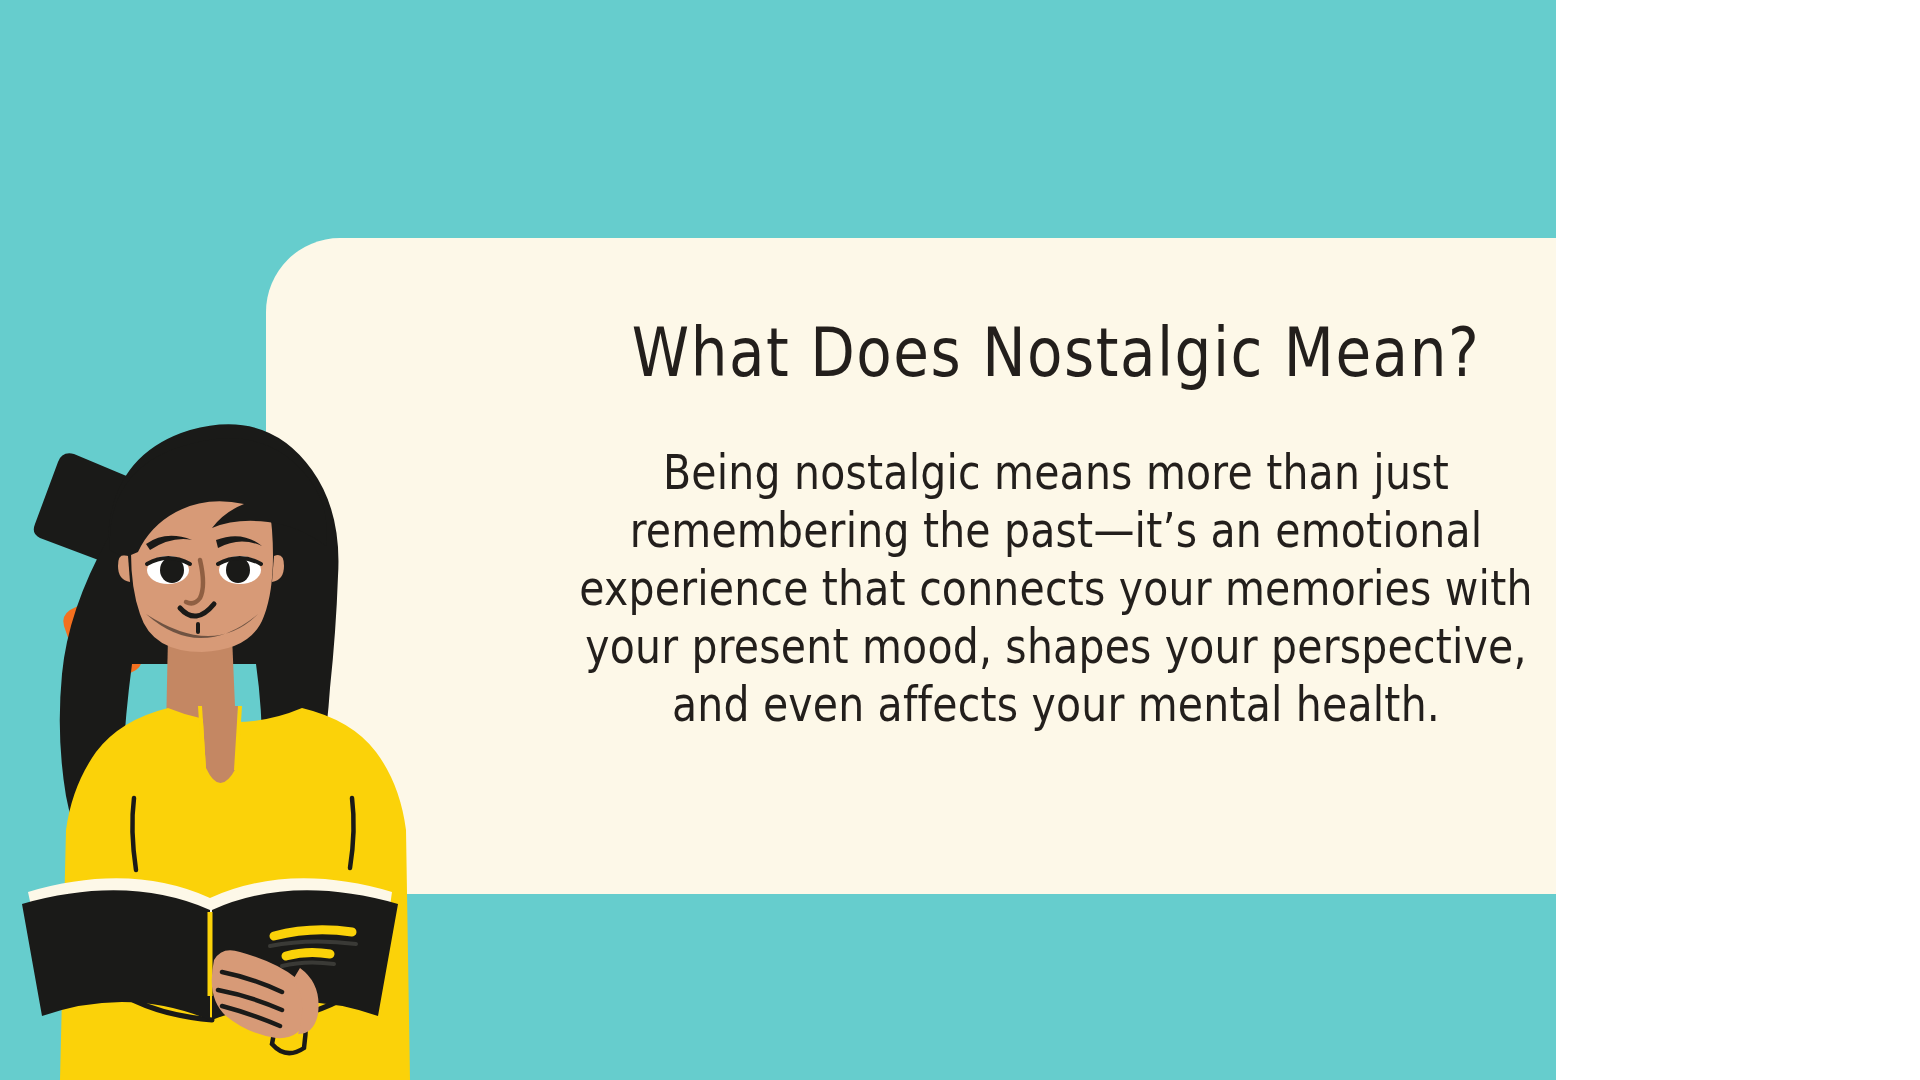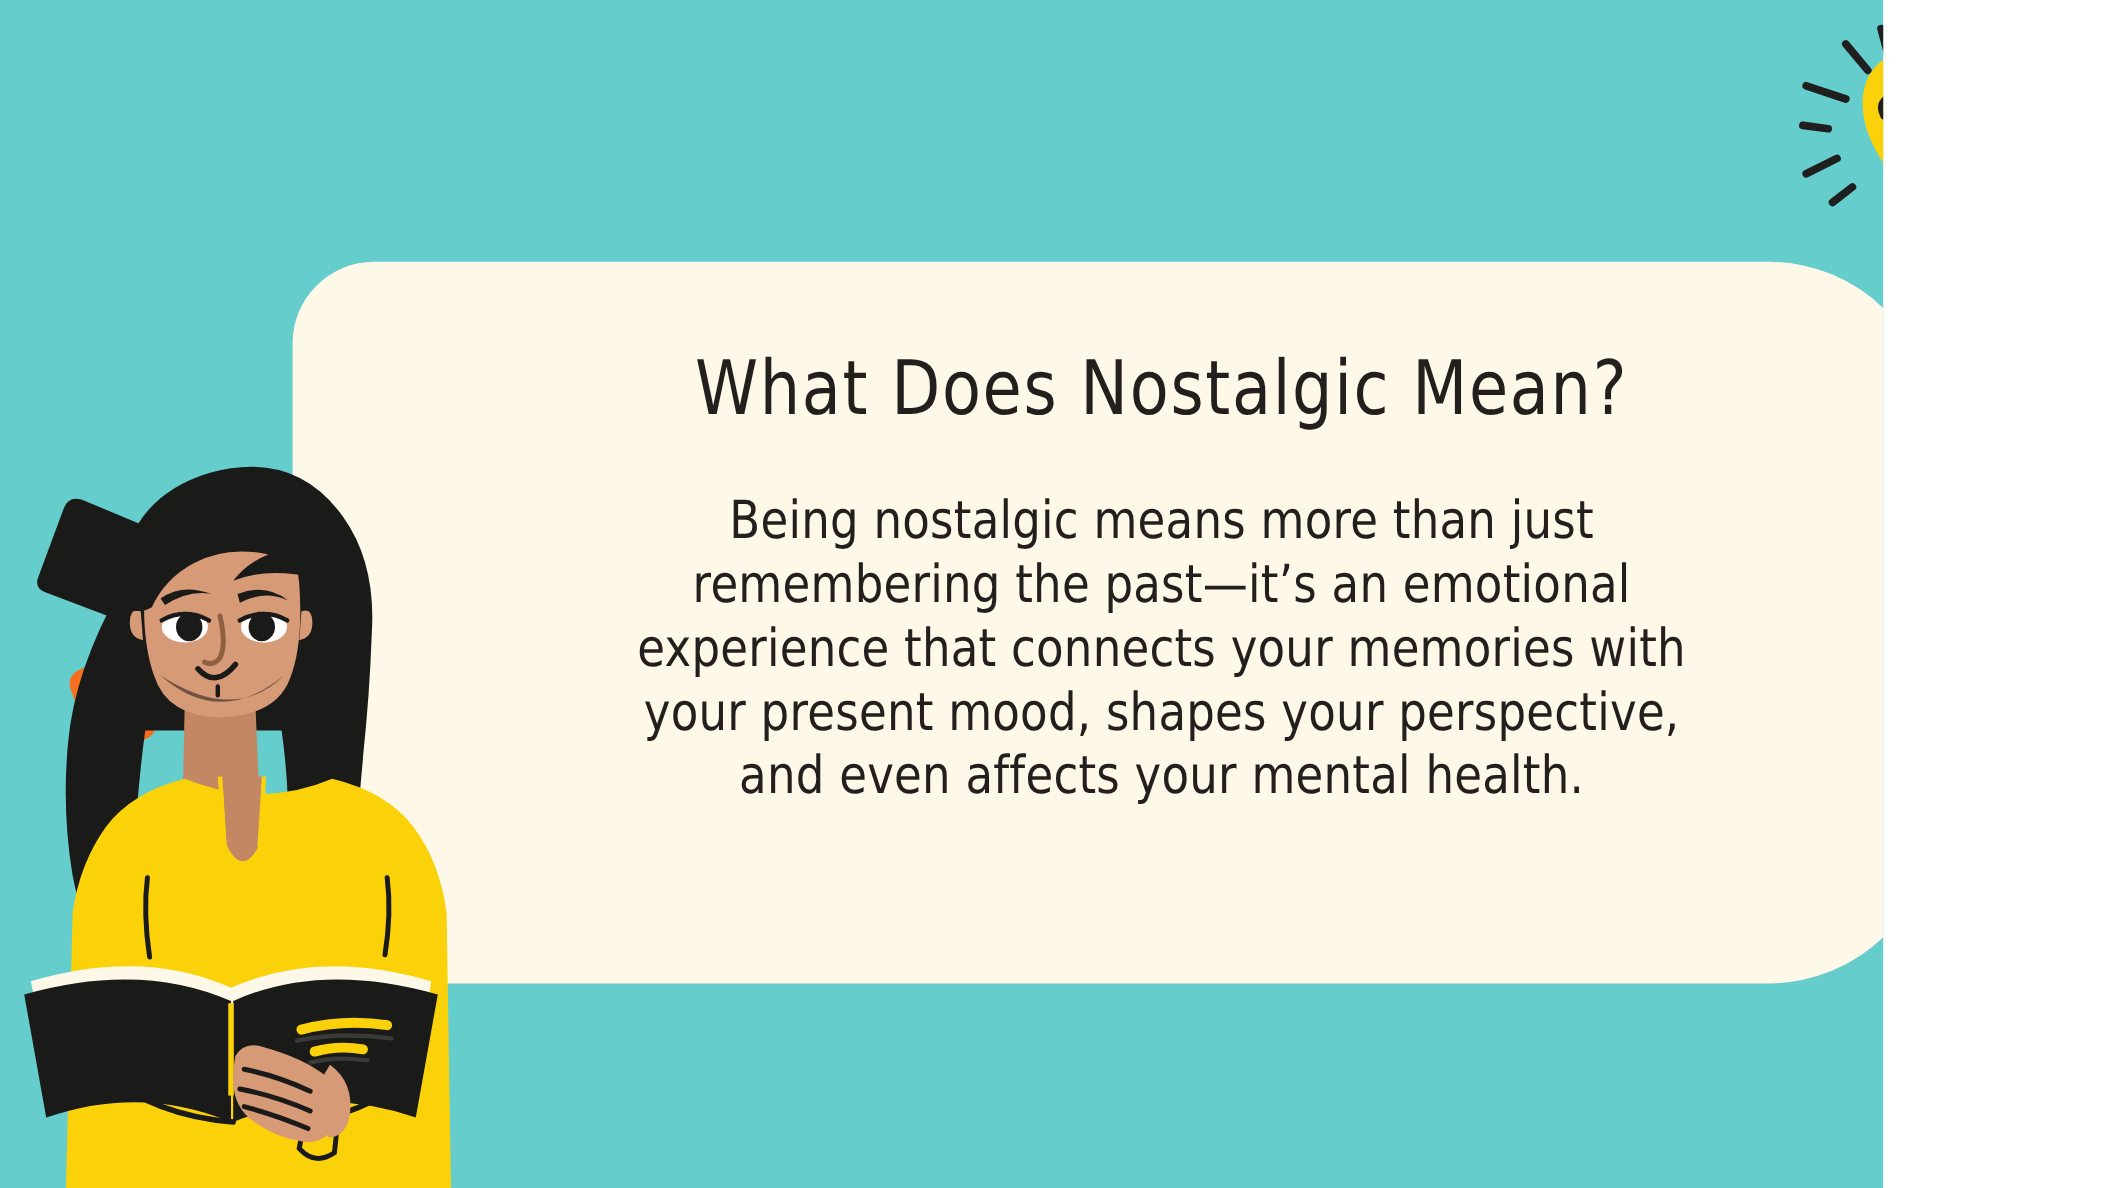--- a/index.html
+++ b/index.html
@@ -3,21 +3,21 @@
 <meta charset="utf-8">
 <title>What Does Nostalgic Mean?</title>
 <style>
   html, body {
     margin: 0;
     padding: 0;
     background: #ffffff;
   }
   #stage {
     position: relative;
-    width: 1712px;
+    width: 1556px;
     height: 1080px;
     overflow: hidden;
     background: #66CDCD;
     font-family: "DejaVu Sans", sans-serif;
   }
 
   
   .confetti {
     position: absolute;
   }

